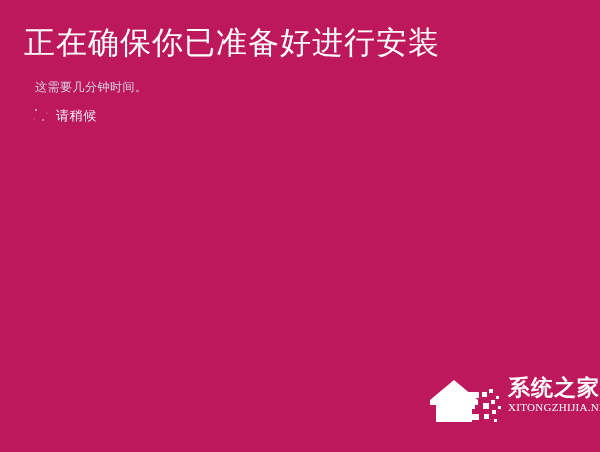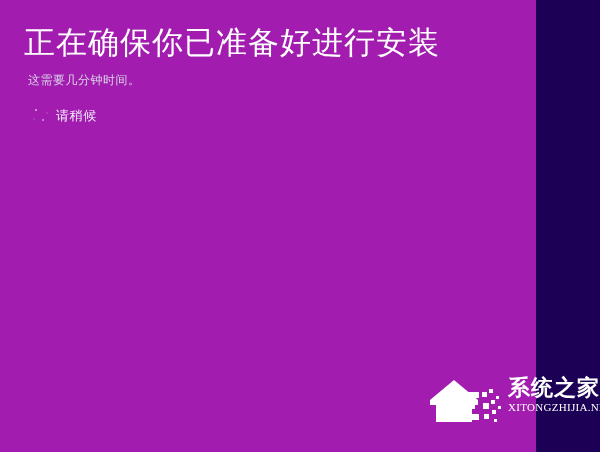--- a/index.html
+++ b/index.html
@@ -8,43 +8,43 @@
   }
   body {
     width: 600px;
     height: 452px;
     background: #1b0055;
     font-family: "DejaVu Sans", "Liberation Sans", sans-serif;
     overflow: hidden;
   }
   .screen {
     position: relative;
-    width: 536px;
+    width: 600px;
     height: 452px;
-    background: #a21caf;
+    background: #be185d;
   }
 
   
   .heading-block {
     position: absolute;
     left: 24px;
     top: 22px;
     width: 540px;
   }
   .page-title {
     margin: 0;
     font-size: 31px;
     line-height: 40px;
     font-weight: 400;
     color: #ffffff;
     letter-spacing: 1px;
     white-space: nowrap;
   }
   .page-subtitle {
-    margin: 4px;
+    margin: 11px;
     padding-top: 6px;
     font-size: 12px;
     line-height: 16px;
     font-weight: 400;
     color: #d9d3e8;
     letter-spacing: 0.5px;
   }
 
   
   .status-row {

